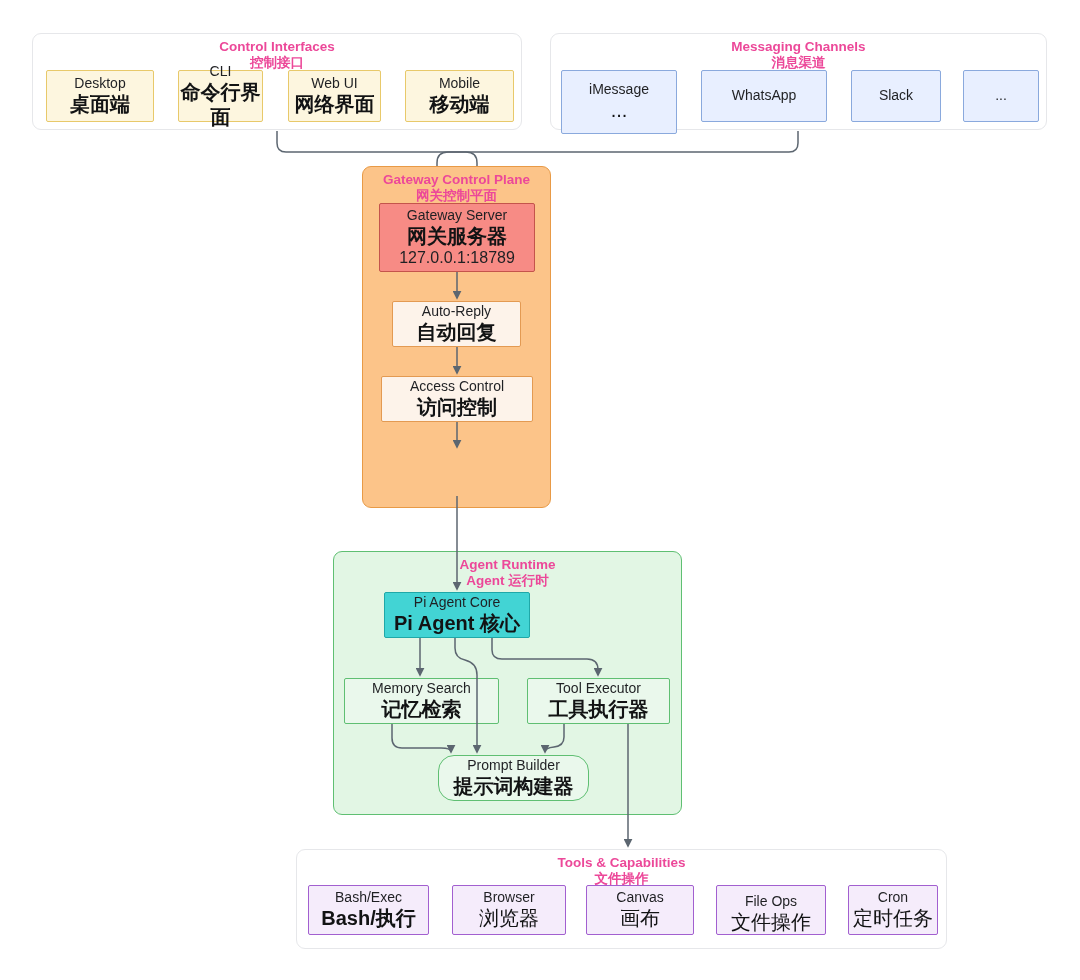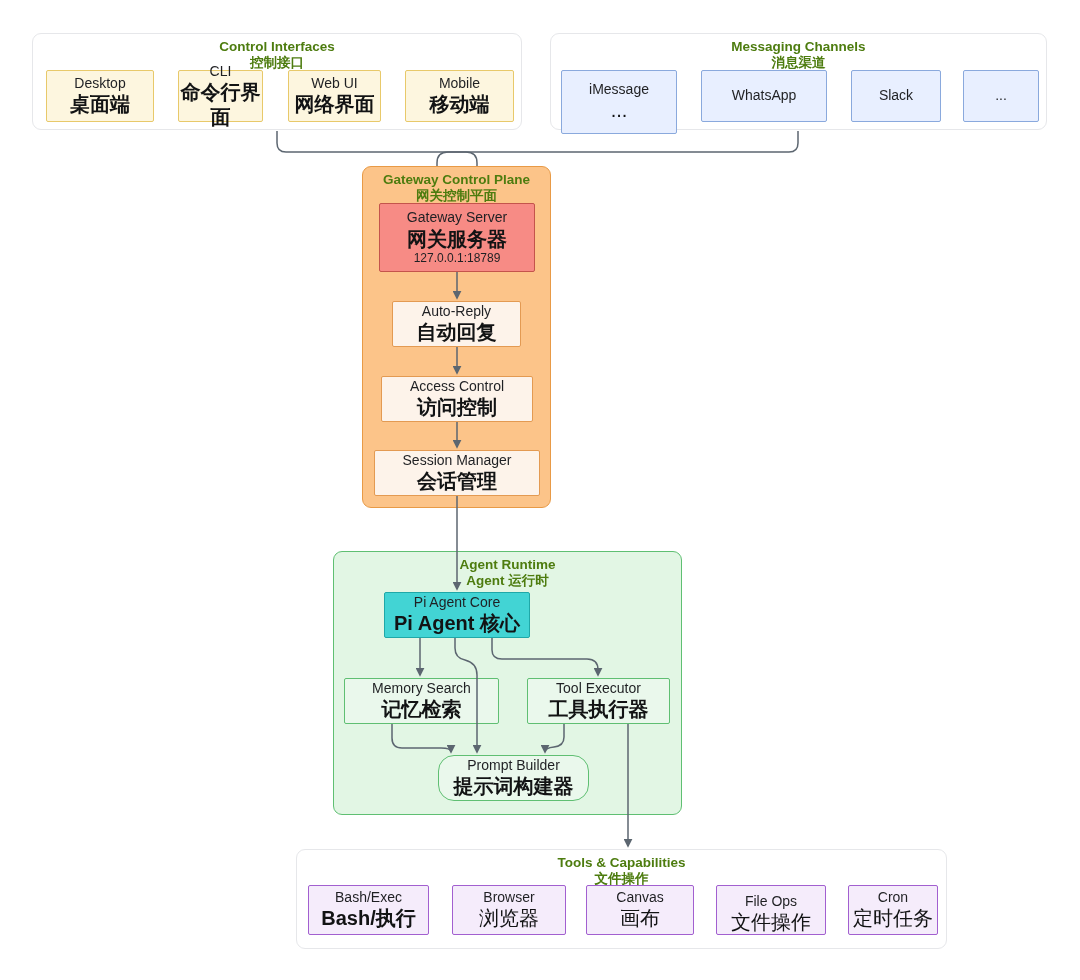--- a/index.html
+++ b/index.html
@@ -27,41 +27,41 @@
     border-radius: 9px;
     z-index: 1;
   }
   .cluster-title {
     position: absolute;
     left: 0; right: 0;
     top: 9px;
     text-align: center;
     font-weight: bold;
     font-size: 13.5px;
-    color: #4d7c0f;
+    color: #ec4899;
     line-height: 1.15;
     z-index: 8;
     white-space: nowrap;
   }
   .cluster-title .cn { display: block; font-weight: bold; }
 
   .node {
     position: absolute;
     border-radius: 2px;
     display: flex;
     flex-direction: column;
     align-items: center;
     justify-content: center;
     text-align: center;
     line-height: 1.22;
     z-index: 3;
   }
   .node .en { font-size: 14px; color: #1f2023; font-weight: normal; }
   .node .cn { font-size: 20px; color: #121314; font-weight: bold; }
-  .node .addr { font-size: 12px; color: #1f2023; font-weight: normal; }
+  .node .addr { font-size: 16px; color: #1f2023; font-weight: normal; }
   .node.plain .cn { font-weight: normal; }
 
   
   #cluster-control    { left: 32px;  top: 33px;  width: 490px;  height: 97px;
                         background: #ffffff; border: 1.3px solid #e6e7ea; }
   #cluster-messaging  { left: 550px; top: 33px;  width: 497px;  height: 97px;
                         background: #ffffff; border: 1.3px solid #e6e7ea; }
   #cluster-gateway    { left: 362px; top: 166px; width: 189px; height: 342px;
                         background: #fcc489; border: 1.6px solid #e89a46; }
   #cluster-agent      { left: 333px; top: 551px; width: 349px; height: 264px;
@@ -206,24 +206,20 @@
     <span class="addr">127.0.0.1:18789</span>
   </div>
   <div class="node n-ltorg" id="n-auto-reply">
     <span class="en">Auto-Reply</span>
     <span class="cn">自动回复</span>
   </div>
   <div class="node n-ltorg" id="n-access-control">
     <span class="en">Access Control</span>
     <span class="cn">访问控制</span>
   </div>
-  <div class="node n-ltorg" id="n-session-manager">
-    <span class="en">Session Manager</span>
-    <span class="cn">会话管理</span>
-  </div>
 
   <div class="cluster" id="cluster-agent"></div>
   <div class="cluster-title" style="left:333px; width:349px; top:557px;">
     <span>Agent Runtime</span>
     <span class="cn">Agent 运行时</span>
   </div>
 
   <div class="node n-cyan" id="n-pi-core">
     <span class="en">Pi Agent Core</span>
     <span class="cn">Pi Agent 核心</span>

